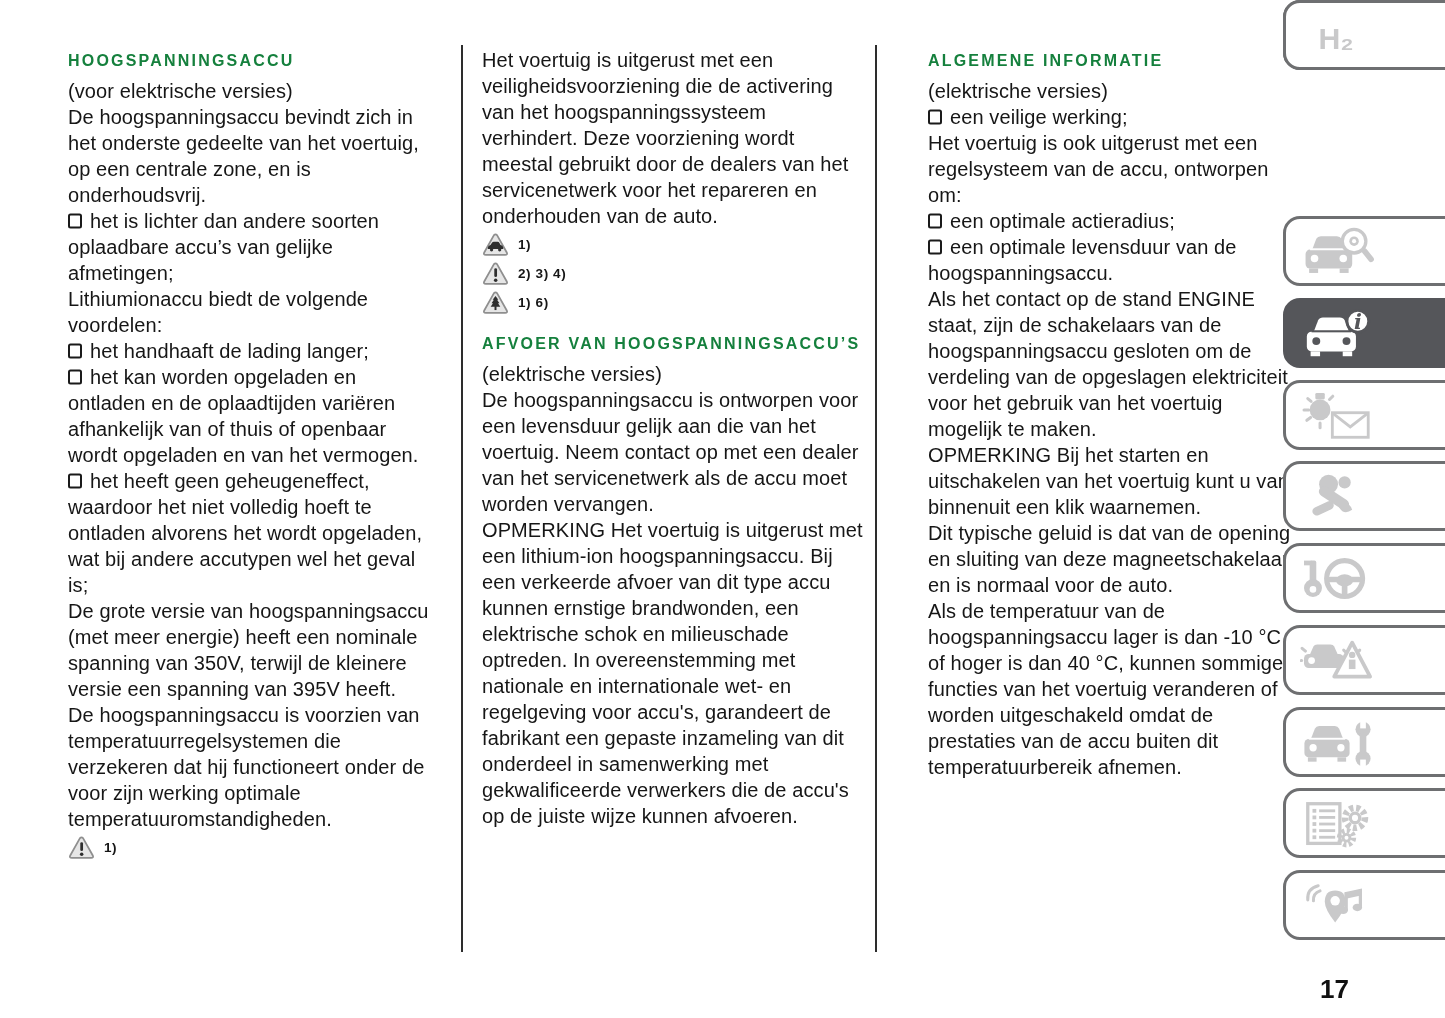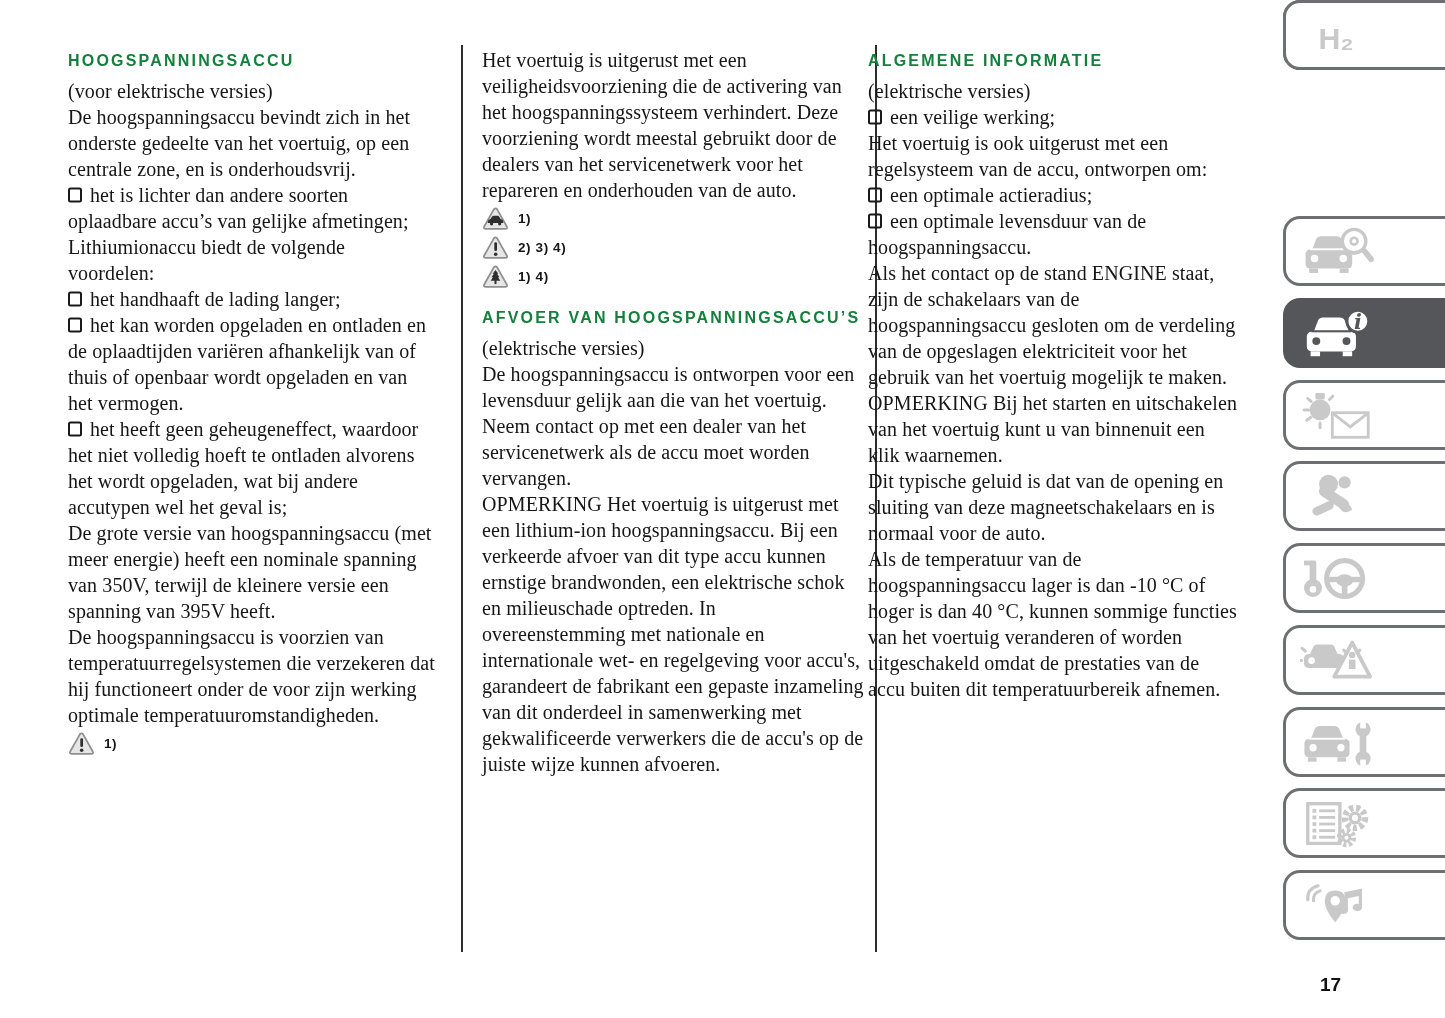--- a/index.html
+++ b/index.html
@@ -3,32 +3,31 @@
 <meta charset="utf-8">
 <style>
   html,body{margin:0;padding:0}
   body{
     width:1445px;height:1018px;position:relative;overflow:hidden;
     background:#ffffff;font-family:"Liberation Sans",sans-serif;
   }
   .col{position:absolute;top:47px}
   #col1{left:68px;width:368px}
   #col2{left:482px;width:382px}
-  #col3{left:868px;width:372px}
+  #col3{left:928px;width:372px}
 
   h2.head{
     font-family:"Liberation Sans",sans-serif;
     font-size:16px;line-height:28px;font-weight:bold;
     letter-spacing:2.2px;color:#15803d;margin:0 0 3px 0;
   }
   h2.mt{margin-top:14px}
   p.body{
     font-size:20px;line-height:26px;color:#161616;margin:0;
     letter-spacing:0.1px;
-    font-family:Liberation Serif, serif;
   }
   .sq{
     display:inline-block;width:10px;height:11px;
     border:2.2px solid #1a1a1a;border-radius:2.5px;
     margin-right:8px;transform:translateY(0.5px);
   }
   .fnrow{display:flex;align-items:center;gap:9px;height:27px;margin-top:2px}
   .fnref{font-size:13.5px;font-weight:bold;color:#161616;letter-spacing:0.6px}
   .fn-tri{flex:0 0 auto}
   .tri-bg{fill:#e6e6e6;stroke:#8f8f8f;stroke-width:1.6;stroke-linejoin:round}
@@ -57,21 +56,21 @@
   .tab.active .knock{fill:#55565A}
   .tab .ink-stroke{stroke:#C9C9CA;fill:none}
   .tab .kfsi{fill:#ffffff;stroke:#C9C9CA}
   .tab .ray{stroke:#C9C9CA;stroke-width:3.2;stroke-linecap:round}
   .tab .ltr{fill:#C9C9CA;font-family:"Liberation Sans",sans-serif;font-weight:bold}
   .tab .disc{fill:#ffffff;stroke:#55565A;stroke-width:3}
   .tab .disc-i{fill:#55565A;font-family:"DejaVu Serif",serif;font-style:italic;font-weight:bold;font-size:22px}
 
   .pageno{
     position:absolute;left:1320px;top:974px;
-    font-size:19px;font-weight:bold;color:#111;
+    font-size:26px;font-weight:bold;color:#111;
   }
 </style>
 </head>
 <body>
 
 <section class="col" id="col1">
   <h2 class="head">HOOGSPANNINGSACCU</h2>
   <p class="body">(voor elektrische versies)</p>
   <p class="body">De hoogspanningsaccu bevindt zich in het onderste gedeelte van het voertuig, op een centrale zone, en is onderhoudsvrij.</p>
   <p class="body"><span class="sq"></span><span>het is lichter dan andere soorten oplaadbare accu’s van gelijke afmetingen;</span></p>
@@ -112,21 +111,21 @@
       <circle class="tri-ink" cx="12.15" cy="16.6" r="1.6"></circle>
     </svg>
     <span class="fnref">2)  3)  4)</span>
   </div>
   <div class="fnrow">
     <svg class="fn-tri" width="27" height="23" viewBox="0 0 24 21">
       <path class="tri-bg" d="M10.6,2 Q12,0.4 13.4,2 L22.3,17.8 Q23.4,20 20.8,20 L3.2,20 Q0.6,20 1.7,17.8 Z"></path>
       <path class="tri-ink" d="M12,4.6 L14.6,8 L13.5,8 L15.6,11.2 L14.3,11.2 L16.4,14.4 L7.6,14.4 L9.7,11.2 L8.4,11.2 L10.5,8 L9.4,8 Z"></path>
       <rect class="tri-ink" x="11.1" y="13.8" width="1.8" height="3.6"></rect>
     </svg>
-    <span class="fnref">1)  4)</span>
+    <span class="fnref">1)  6)</span>
   </div>
 
   <h2 class="head mt">AFVOER VAN HOOGSPANNINGSACCU’S</h2>
   <p class="body">(elektrische versies)</p>
   <p class="body">De hoogspanningsaccu is ontworpen voor een levensduur gelijk aan die van het voertuig. Neem contact op met een dealer van het servicenetwerk als de accu moet worden vervangen.</p>
   <p class="body">OPMERKING Het voertuig is uitgerust met een lithium-ion hoogspanningsaccu. Bij een verkeerde afvoer van dit type accu kunnen ernstige brandwonden, een elektrische schok en milieuschade optreden. In overeenstemming met nationale en internationale wet- en regelgeving voor accu's, garandeert de fabrikant een gepaste inzameling van dit onderdeel in samenwerking met gekwalificeerde verwerkers die de accu's op de juiste wijze kunnen afvoeren.</p>
 </section>
 
 <div class="divider" id="div2"></div>
 

